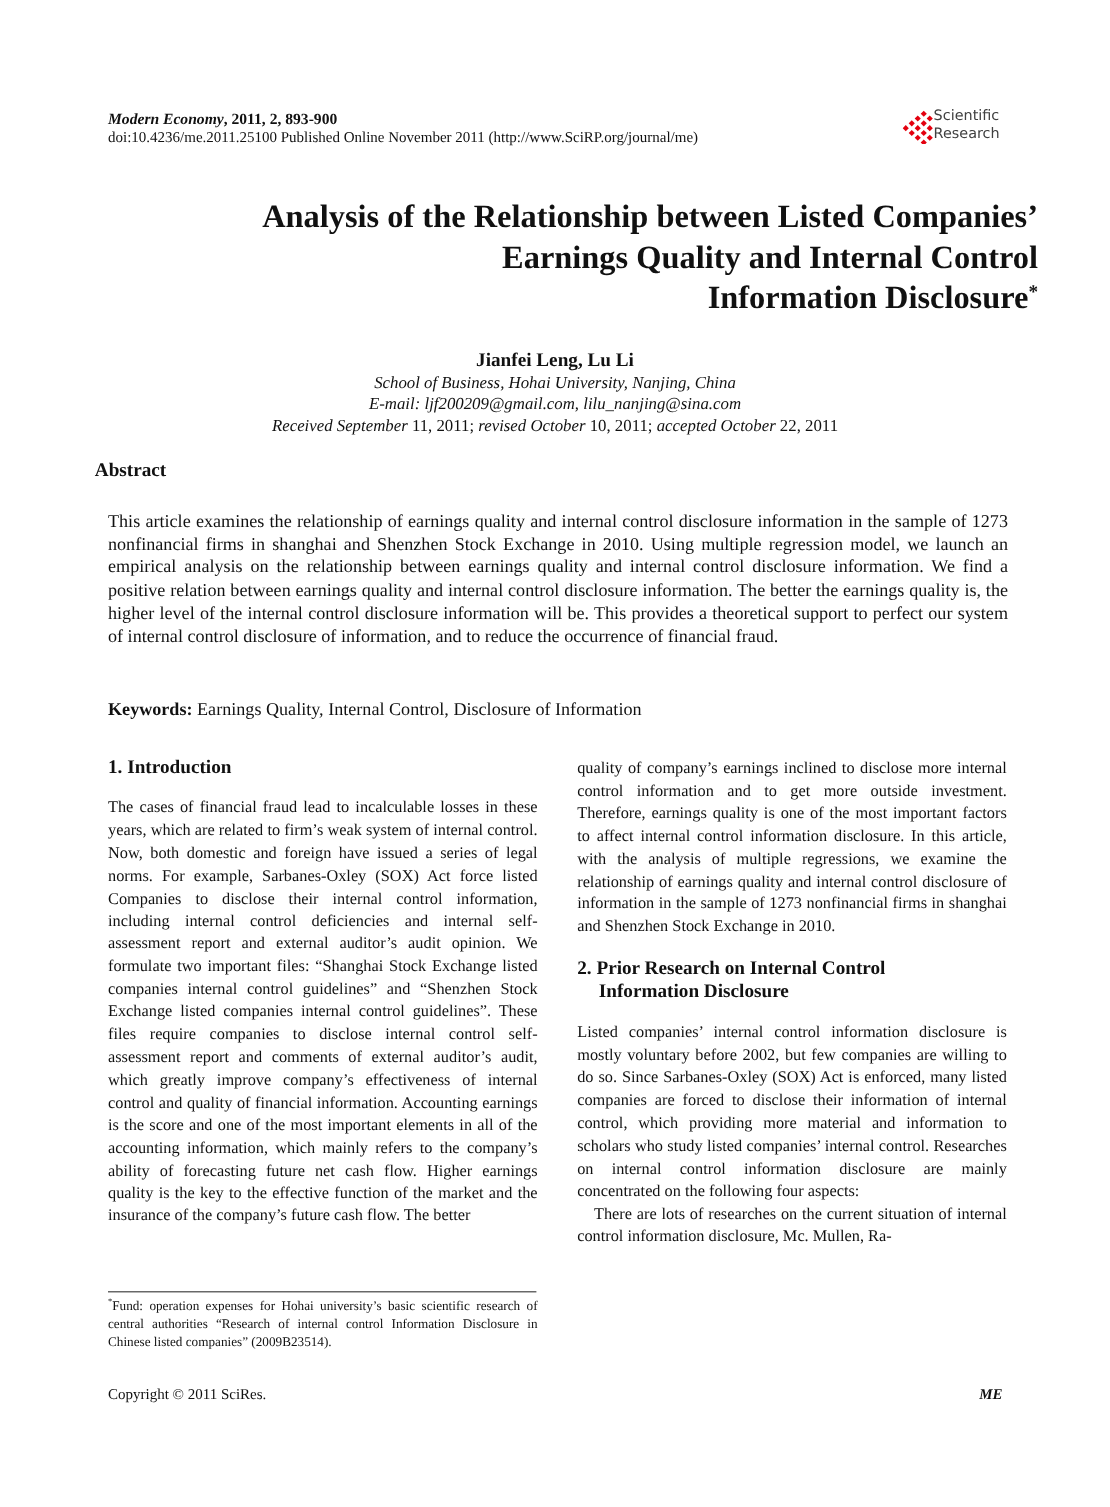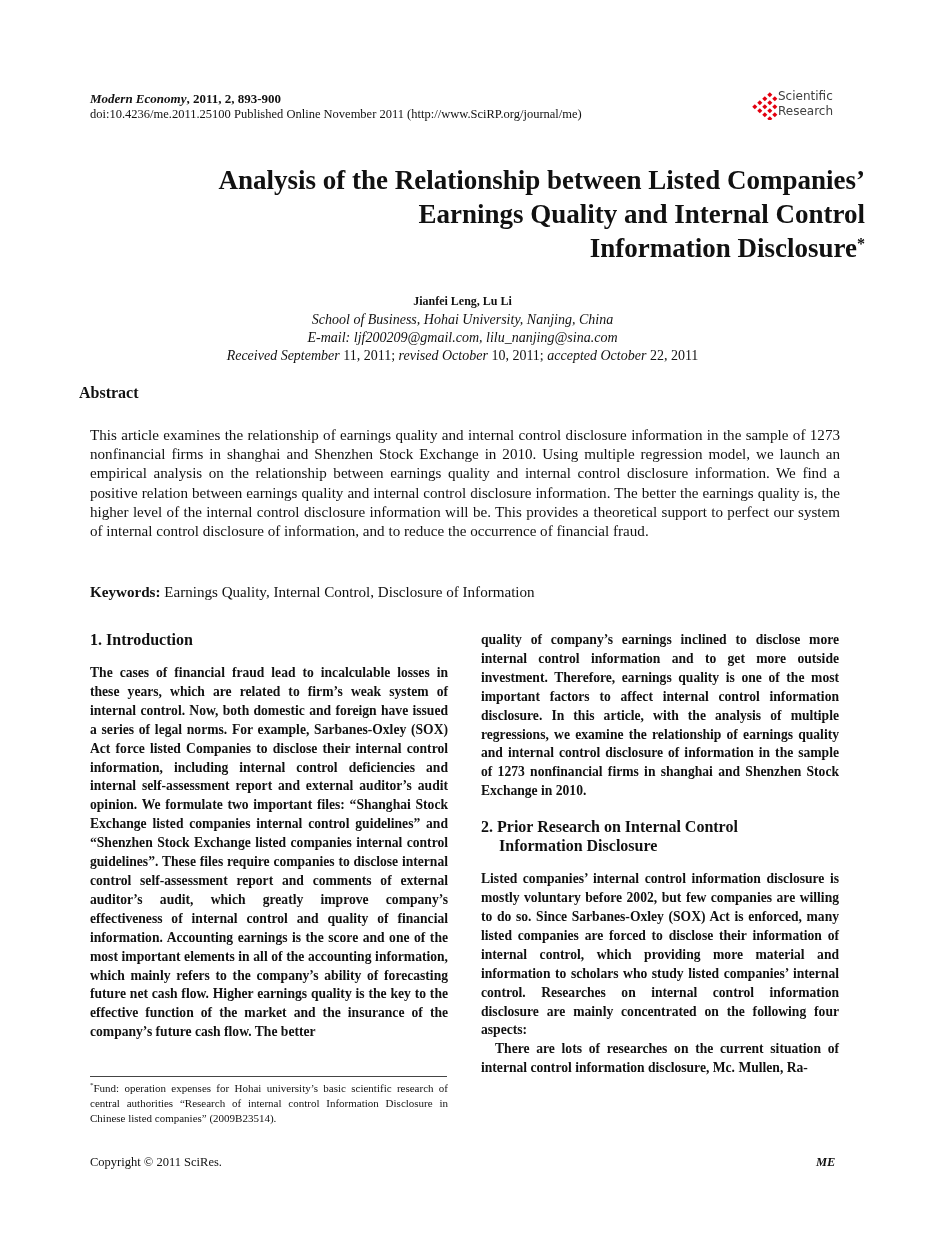--- a/index.html
+++ b/index.html
@@ -9,29 +9,29 @@
   .journal { left: 90px; top: 91px; font-size: 13px; line-height: 16px; }
   .journal i { font-weight: bold; }
   .journal b { font-weight: bold; }
   .doi { left: 90px; top: 107px; font-size: 12.5px; line-height: 15px; }
   .logo { left: 752px; top: 88px; width: 100px; height: 36px; }
   .logo-text { position: absolute; left: 26px; top: 1px; font-family: "DejaVu Sans", sans-serif;
                font-size: 12px; line-height: 15px; color: #404040; }
   .title { left: 60px; width: 805px; top: 163px; text-align: right; font-weight: bold;
            font-size: 27px; line-height: 34px; }
   .title sup { font-size: 16px; vertical-align: top; position: relative; top: -4px; }
-  .authors { left: 60px; width: 805px; top: 292px; text-align: center; font-weight: bold; font-size: 12px; line-height: 18px; }
+  .authors { left: 60px; width: 805px; top: 292px; text-align: center; font-weight: bold; font-size: 16px; line-height: 18px; }
   .affil { left: 60px; width: 805px; top: 311px; text-align: center; font-size: 14px; line-height: 18px; }
   .affil i { font-style: italic; }
   .h-abstract { left: 79px; top: 384px; font-weight: bold; font-size: 16px; }
   .abstract { left: 90px; width: 750px; top: 426px; font-size: 15.1px; line-height: 19.2px; text-align: justify; }
   .keywords { left: 90px; top: 584px; font-size: 15.1px; }
   .keywords b { font-weight: bold; }
   .col { width: 358px; font-size: 13.6px; line-height: 18.9px; text-align: justify; }
-  .col p { margin: 0; font-weight: bold; }
+  .col p { margin: 0; }
   .col-left { left: 90px; }
   .col-right { left: 481px; }
   .h1 { font-weight: bold; font-size: 16px; line-height: 19px; }
   .indent { text-indent: 14px; }
   .footnote-rule { left: 90px; top: 1076px; width: 357px; height: 0; border-top: 1px solid #444; }
   .footnote { left: 90px; top: 1078px; width: 358px; font-size: 11px; line-height: 15px; text-align: justify; }
   .footnote sup { font-size: 7px; }
   .footer-left { left: 90px; top: 1155px; font-size: 12.5px; }
   .footer-right { left: 816px; top: 1155px; font-size: 12.5px; font-weight: bold; font-style: italic; }
 </style>

